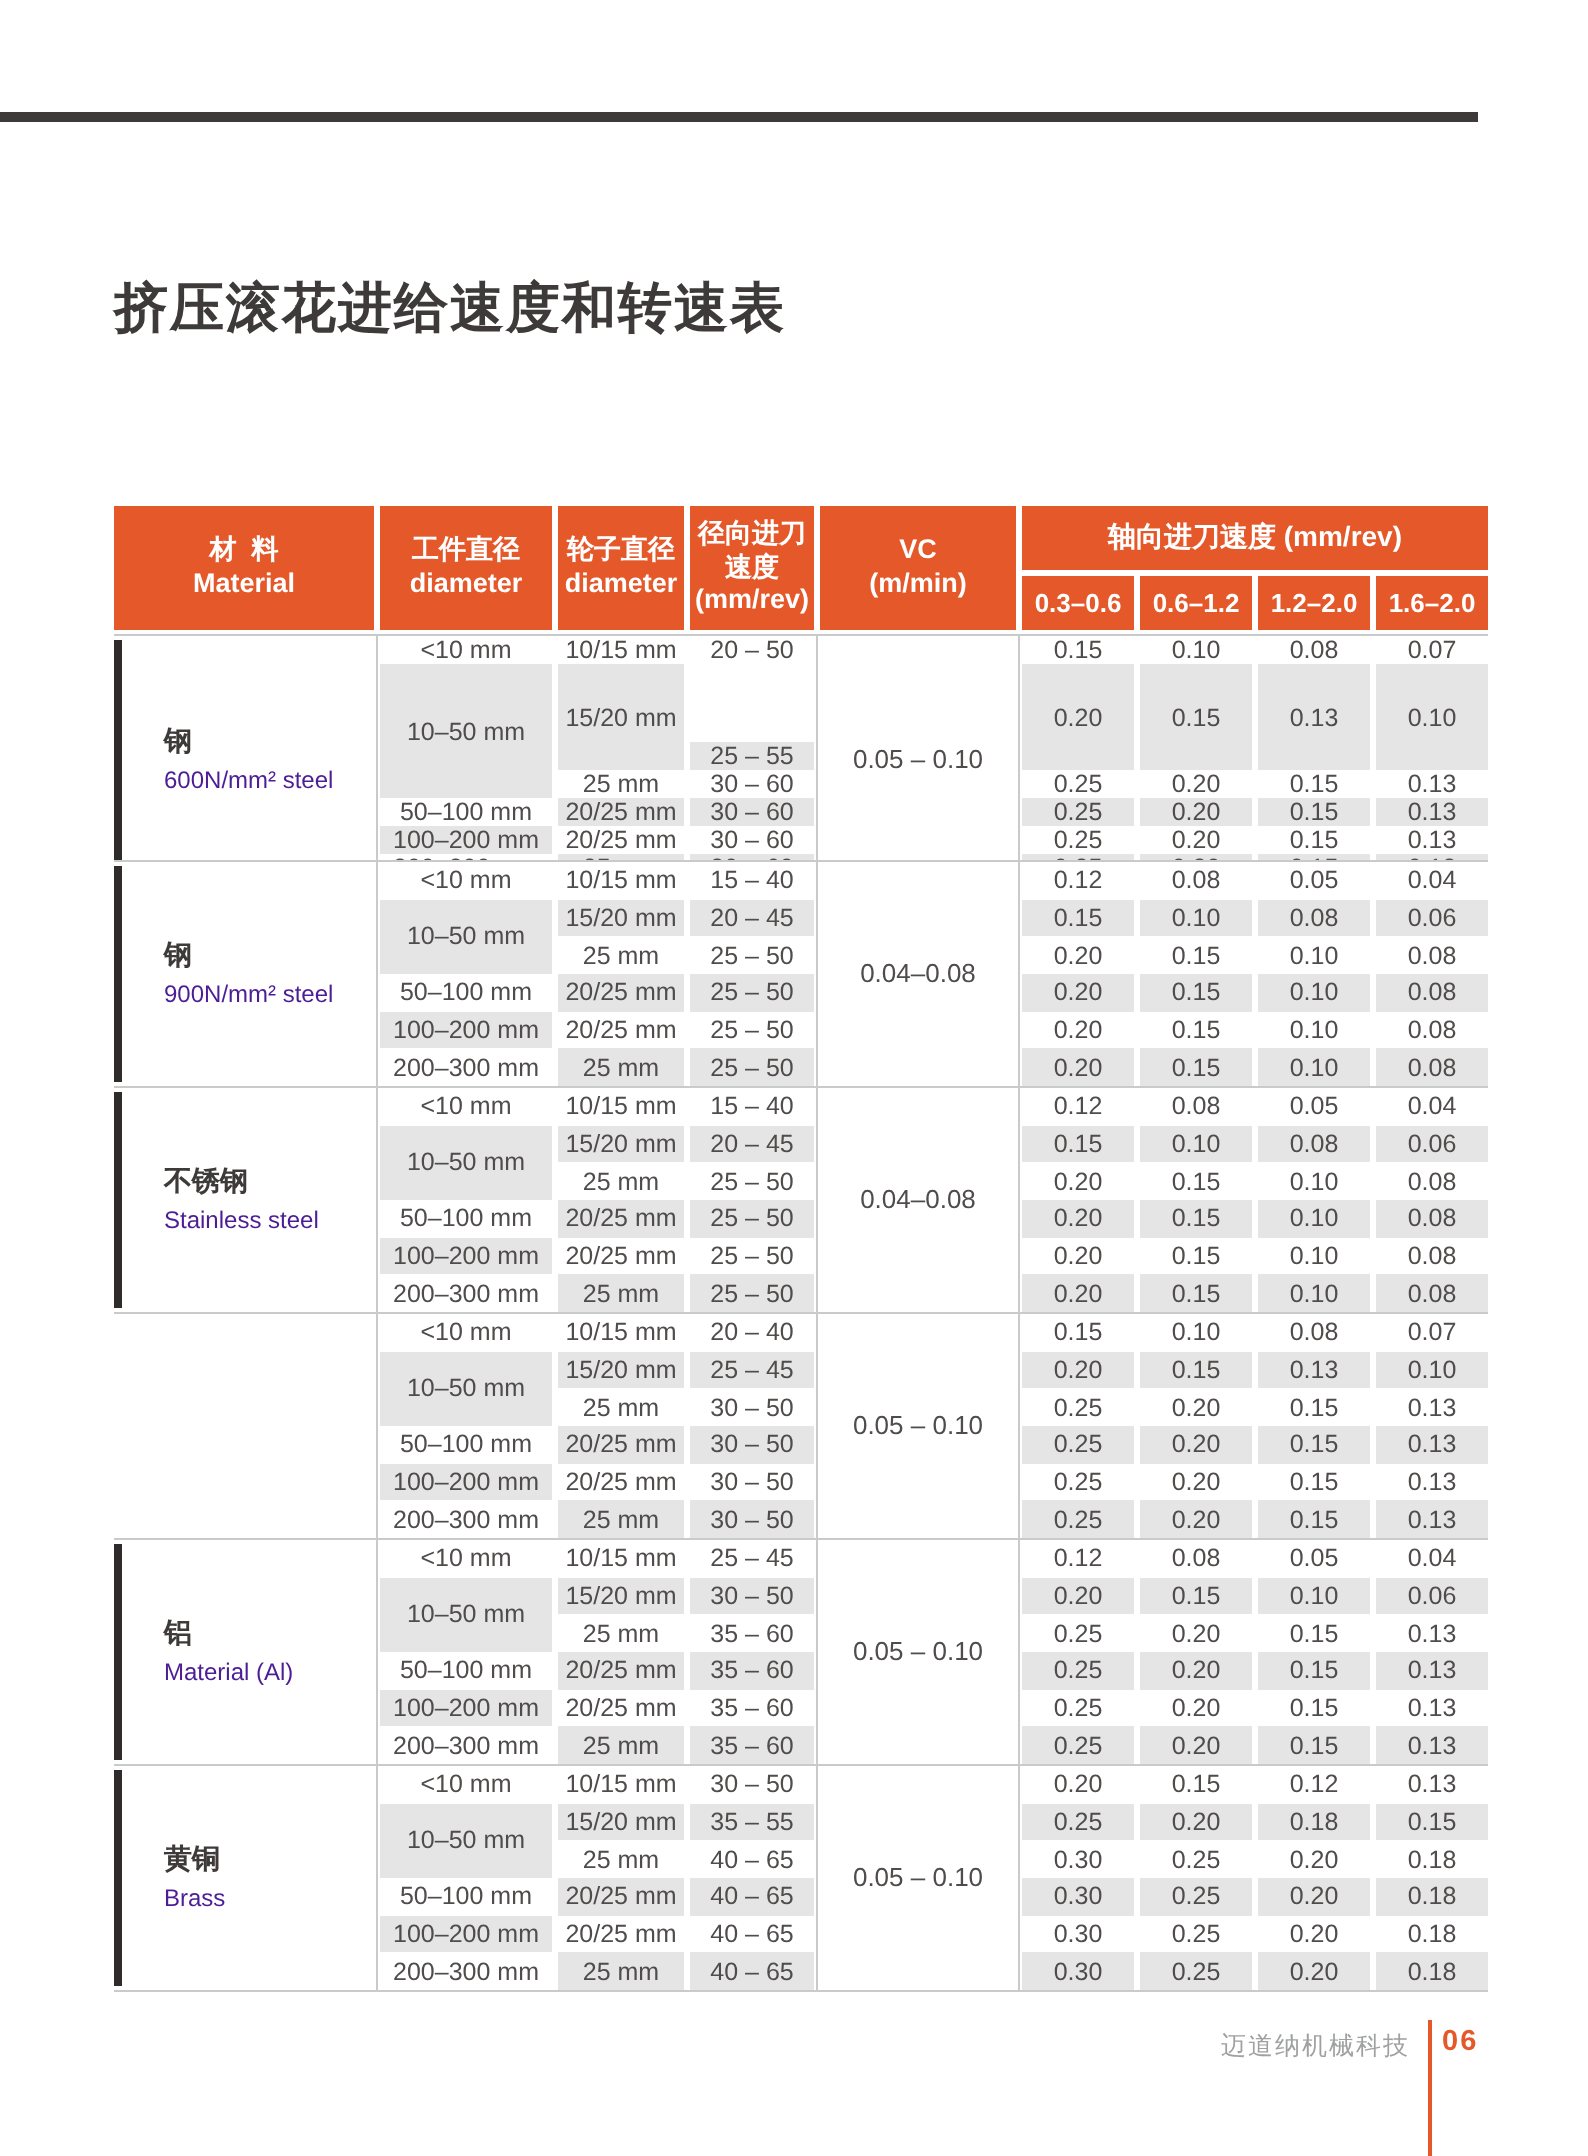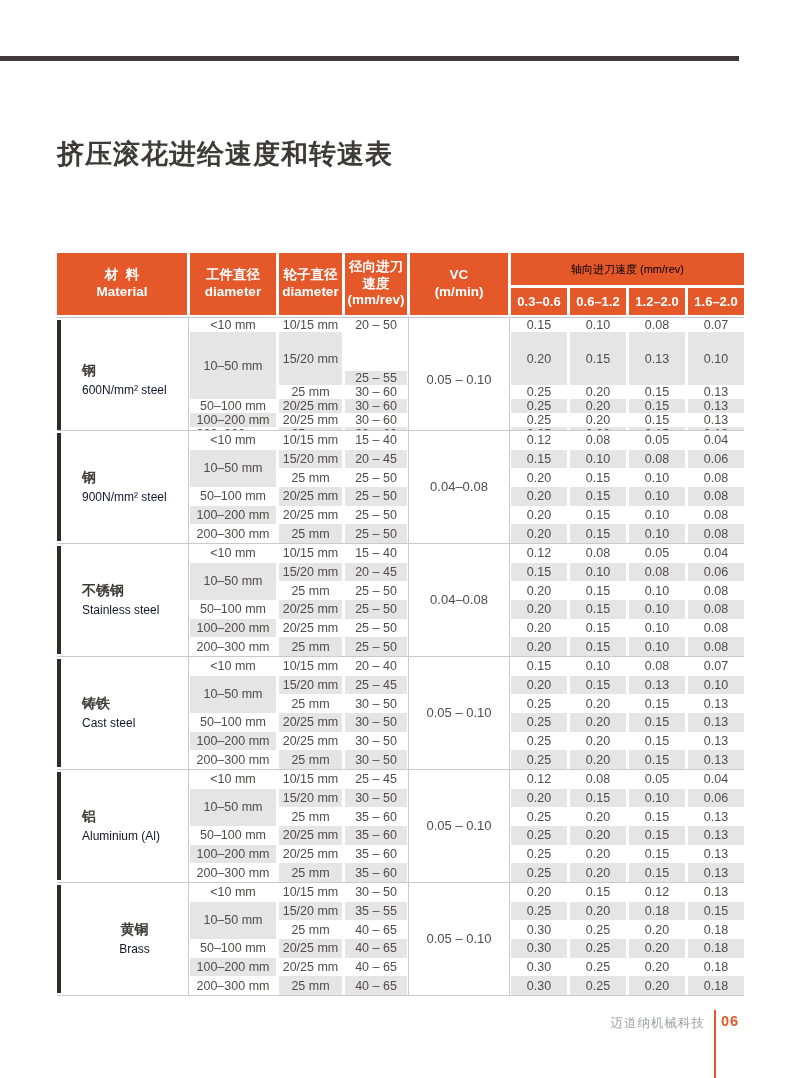--- a/index.html
+++ b/index.html
@@ -21,35 +21,35 @@
 
   .ktable{position:absolute;left:57px;top:253px;width:687px;}
 
   
   .thead{display:grid;grid-template-columns:var(--cols);column-gap:3px;grid-template-rows:32px 27px;row-gap:3px;}
   .th{background:var(--accent);color:#fff;display:flex;flex-direction:column;align-items:center;justify-content:center;text-align:center;font-weight:bold;line-height:1.25;}
   .th .l1{font-size:13.5px;}
   .th .l2{font-size:13.5px;}
   .th.rspan{grid-row:1 / span 2;}
   .th.material-h .l1{white-space:pre;}
-  .th-axial-title{grid-column:6 / span 4;grid-row:1;background:var(--accent);color:#000000;font-weight:normal;font-size:11px;display:flex;align-items:center;justify-content:center;}
+  .th-axial-title{grid-column:6 / span 4;grid-row:1;background:var(--accent);color:#ffffff;font-weight:bold;font-size:14px;display:flex;align-items:center;justify-content:center;}
   .th-axial-sub{grid-row:2;background:var(--accent);color:#fff;font-weight:bold;font-size:13px;display:flex;align-items:center;justify-content:center;}
 
   
   .tbody{margin-top:2px;border-bottom:1px solid var(--divider);}
   .section{position:relative;display:grid;grid-template-columns:var(--cols);column-gap:3px;grid-template-rows:repeat(6,1fr);height:113px;border-top:1px solid var(--divider);}
   .cell{display:flex;align-items:center;justify-content:center;background:#fff;}
   .cell.alt{background:var(--band);}
   .txt{font-size:12.5px;color:#4F4C4B;}
   .num{font-size:12.5px;color:#4F4C4B;}
   .radial{font-size:13px;color:#4F4C4B;}
   .mat{flex-direction:column;align-items:flex-start;justify-content:center;padding-left:25px;position:relative;}
   .mat-bar{position:absolute;left:0;top:2px;bottom:2px;width:4px;background:#2E2B2A;}
   .mat-zh{font-size:14px;font-weight:bold;color:var(--rule);margin-bottom:3px;}
-  .mat-en{font-size:12px;color:#0f172a;}
+  .mat-en{font-size:12px;color:#4c1d95;}
   .vline{position:absolute;top:0;bottom:0;width:1px;background:var(--divider);}
 
   
   .footer-company{position:absolute;right:89px;top:1015px;font-size:12.5px;color:#9FA0A0;letter-spacing:1px;}
   .footer-line{position:absolute;left:714px;top:1010px;width:1.5px;height:68px;background:var(--accent);}
   .footer-page{position:absolute;left:721px;top:1013px;font-size:14.5px;font-weight:bold;color:var(--accent);letter-spacing:1px;}
 </style>
 </head>
 <body>
 
@@ -240,25 +240,20 @@
           <div class="cell num alt" style="grid-area: 6 / 6;">0.20</div>
           <div class="cell num alt" style="grid-area: 6 / 7;">0.15</div>
           <div class="cell num alt" style="grid-area: 6 / 8;">0.10</div>
           <div class="cell num alt" style="grid-area: 6 / 9;">0.08</div>
           <div class="cell radial" style="grid-area: 1 / 5 / span 6;">0.04–0.08</div>
           <div class="vline" style="left: 131px;"></div>
           <div class="vline" style="left: 351px;"></div>
           <div class="vline" style="left: 452px;"></div>
         </div>
         <div class="section">
-          <div class="cell mat" style="grid-area: 1 / 1 / span 6;">
-            <div class="mat-bar"></div>
-            <div class="mat-zh">铸铁</div>
-            <div class="mat-en">Cast steel</div>
-          </div>
           <div class="cell txt" style="grid-area: 1 / 2 / span 1;">&lt;10 mm</div>
           <div class="cell txt alt" style="grid-area: 2 / 2 / span 2;">10–50 mm</div>
           <div class="cell txt" style="grid-area: 4 / 2 / span 1;">50–100 mm</div>
           <div class="cell txt alt" style="grid-area: 5 / 2 / span 1;">100–200 mm</div>
           <div class="cell txt" style="grid-area: 6 / 2 / span 1;">200–300 mm</div>
           <div class="cell txt" style="grid-area: 1 / 3;">10/15 mm</div>
           <div class="cell txt" style="grid-area: 1 / 4;">20 – 40</div>
           <div class="cell num" style="grid-area: 1 / 6;">0.15</div>
           <div class="cell num" style="grid-area: 1 / 7;">0.10</div>
           <div class="cell num" style="grid-area: 1 / 8;">0.08</div>
@@ -295,21 +290,21 @@
           <div class="cell num alt" style="grid-area: 6 / 9;">0.13</div>
           <div class="cell radial" style="grid-area: 1 / 5 / span 6;">0.05 – 0.10</div>
           <div class="vline" style="left: 131px;"></div>
           <div class="vline" style="left: 351px;"></div>
           <div class="vline" style="left: 452px;"></div>
         </div>
         <div class="section">
           <div class="cell mat" style="grid-area: 1 / 1 / span 6;">
             <div class="mat-bar"></div>
             <div class="mat-zh">铝</div>
-            <div class="mat-en">Aluminium (Al)</div>
+            <div class="mat-en">Material (Al)</div>
           </div>
           <div class="cell txt" style="grid-area: 1 / 2 / span 1;">&lt;10 mm</div>
           <div class="cell txt alt" style="grid-area: 2 / 2 / span 2;">10–50 mm</div>
           <div class="cell txt" style="grid-area: 4 / 2 / span 1;">50–100 mm</div>
           <div class="cell txt alt" style="grid-area: 5 / 2 / span 1;">100–200 mm</div>
           <div class="cell txt" style="grid-area: 6 / 2 / span 1;">200–300 mm</div>
           <div class="cell txt" style="grid-area: 1 / 3;">10/15 mm</div>
           <div class="cell txt" style="grid-area: 1 / 4;">25 – 45</div>
           <div class="cell num" style="grid-area: 1 / 6;">0.12</div>
           <div class="cell num" style="grid-area: 1 / 7;">0.08</div>
@@ -344,21 +339,21 @@
           <div class="cell num alt" style="grid-area: 6 / 6;">0.25</div>
           <div class="cell num alt" style="grid-area: 6 / 7;">0.20</div>
           <div class="cell num alt" style="grid-area: 6 / 8;">0.15</div>
           <div class="cell num alt" style="grid-area: 6 / 9;">0.13</div>
           <div class="cell radial" style="grid-area: 1 / 5 / span 6;">0.05 – 0.10</div>
           <div class="vline" style="left: 131px;"></div>
           <div class="vline" style="left: 351px;"></div>
           <div class="vline" style="left: 452px;"></div>
         </div>
         <div class="section">
-          <div class="cell mat" style="grid-area: 1 / 1 / span 6; align-items: center;">
+          <div class="cell mat" style="grid-area: 1 / 1 / span 6;">
             <div class="mat-bar"></div>
             <div class="mat-zh">黄铜</div>
             <div class="mat-en">Brass</div>
           </div>
           <div class="cell txt" style="grid-area: 1 / 2 / span 1;">&lt;10 mm</div>
           <div class="cell txt alt" style="grid-area: 2 / 2 / span 2;">10–50 mm</div>
           <div class="cell txt" style="grid-area: 4 / 2 / span 1;">50–100 mm</div>
           <div class="cell txt alt" style="grid-area: 5 / 2 / span 1;">100–200 mm</div>
           <div class="cell txt" style="grid-area: 6 / 2 / span 1;">200–300 mm</div>
           <div class="cell txt" style="grid-area: 1 / 3;">10/15 mm</div>

